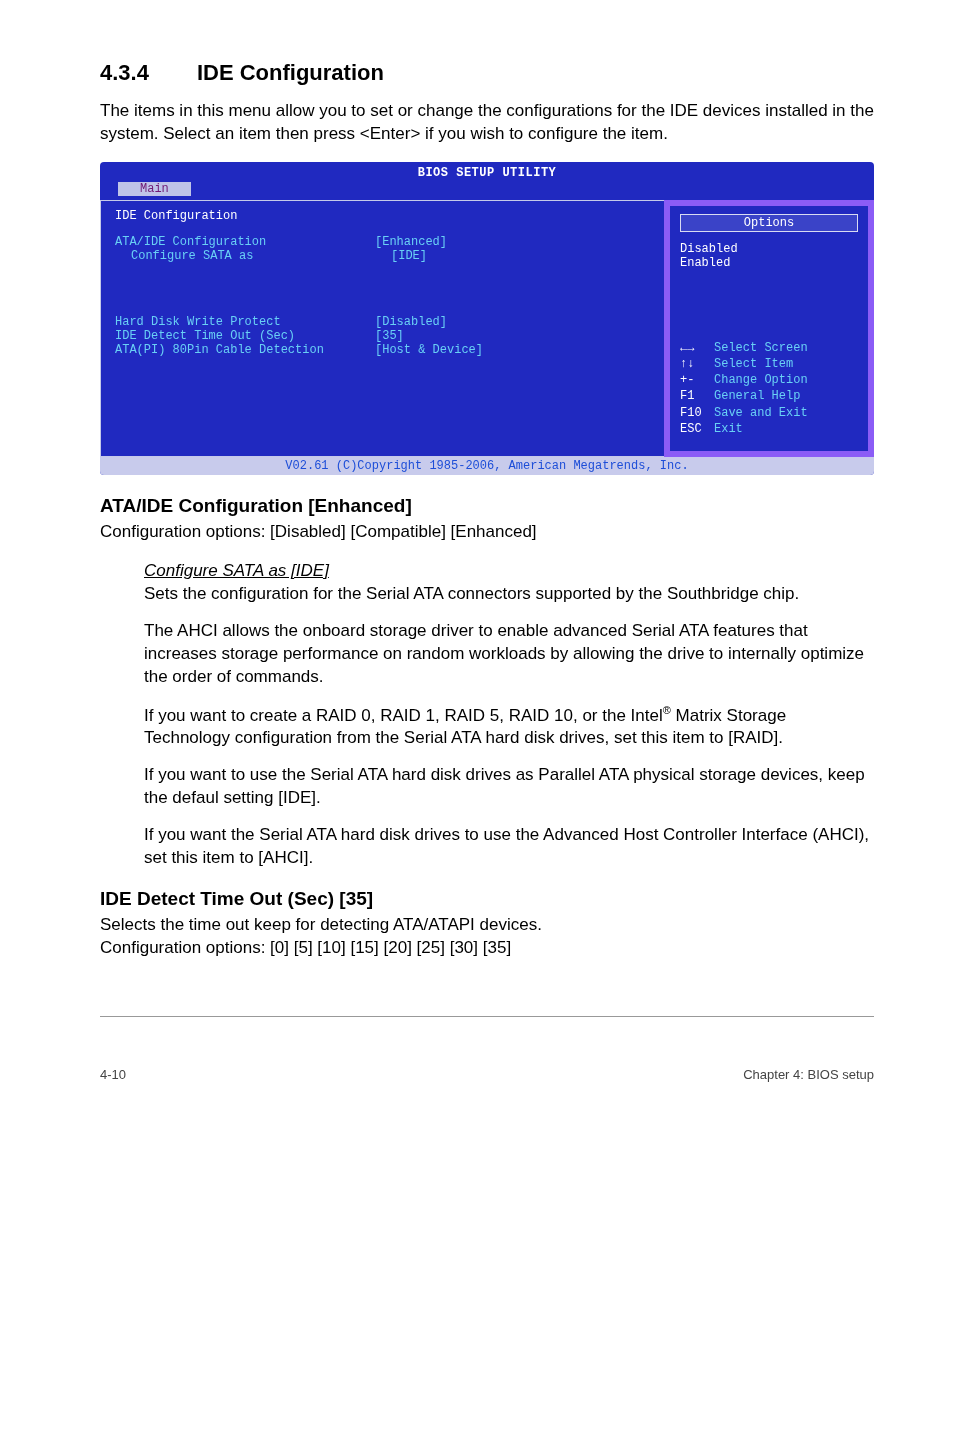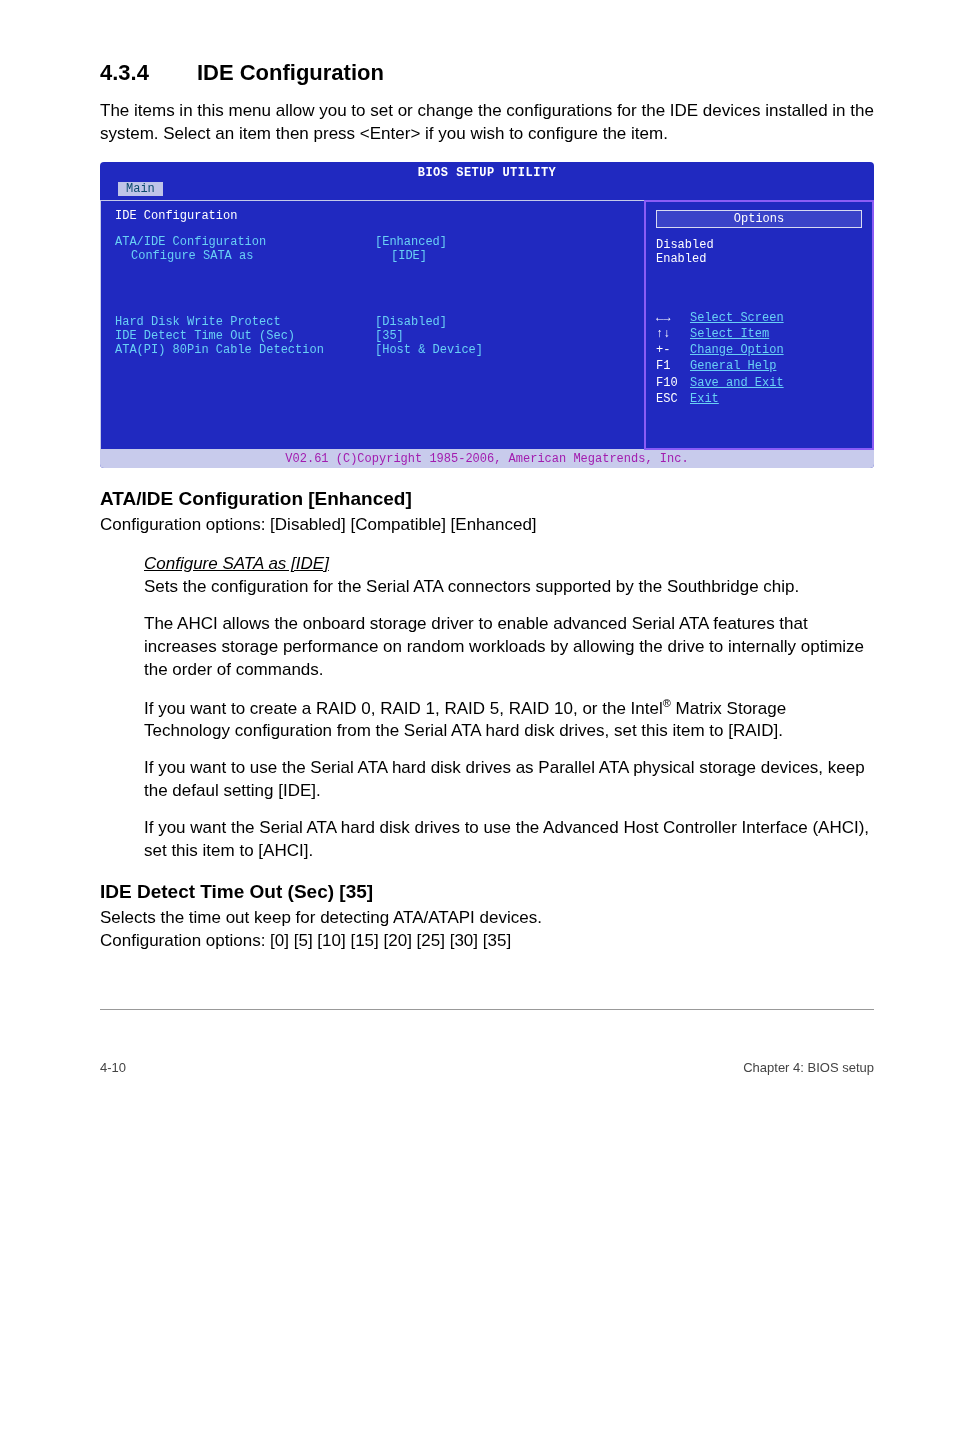--- a/index.html
+++ b/index.html
@@ -41,39 +41,39 @@
     text-align: center;
     padding: 4px 0 0 0;
     letter-spacing: 0.5px;
     font-weight: bold;
   }
   .bios-tabs {
     padding: 2px 10px 4px 18px;
   }
   .bios-tab {
     background: #bfc4e8;
-    color: #0c4a6e;
-    padding: 0 8px;
+    color: #701a75;
+    padding: 0 22px;
     display: inline-block;
   }
   .bios-main {
     display: flex;
     align-items: stretch;
   }
   .bios-left {
     flex: 1;
     border: 1px solid #c5c9ea;
     border-right: none;
     padding: 8px 14px 40px 14px;
     min-height: 250px;
     box-sizing: border-box;
   }
   .bios-right {
-    width: 230px;
-    border: 2px solid #8b5cf6;
+    width: 210px;
+    border: 6px solid #8b5cf6;
     padding: 8px 10px 14px 10px;
     box-sizing: border-box;
     color: #69d0f5;
   }
   .bios-left .hdr {
     color: #ffffff;
     margin-bottom: 12px;
   }
   .bios-left .row {
     display: flex;
@@ -92,29 +92,28 @@
     text-align: center;
     color: #fff;
     background: #3a43c8;
     padding: 1px 0;
     margin-bottom: 10px;
   }
   .bios-right .opt {
     color: #ffffff;
   }
   .bios-right .nav {
-    margin-top: 44px;
+    margin-top: 70px;
     color: #69d0f5;
     line-height: 1.35;
-    text-decoration: underline;
   }
   .bios-right .nav .sym { display:inline-block; width: 34px; color: #fff; }
   .bios-footer {
     background: #c8cbec;
-    color: #a21caf;
+    color: #1d4ed8;
     text-align: center;
     padding: 2px 0;
     border-bottom-left-radius: 4px;
     border-bottom-right-radius: 4px;
     font-weight: normal;
   }
   h3.sub {
     font-size: 19px;
     font-weight: bold;
     margin: 18px 0 4px 0;

